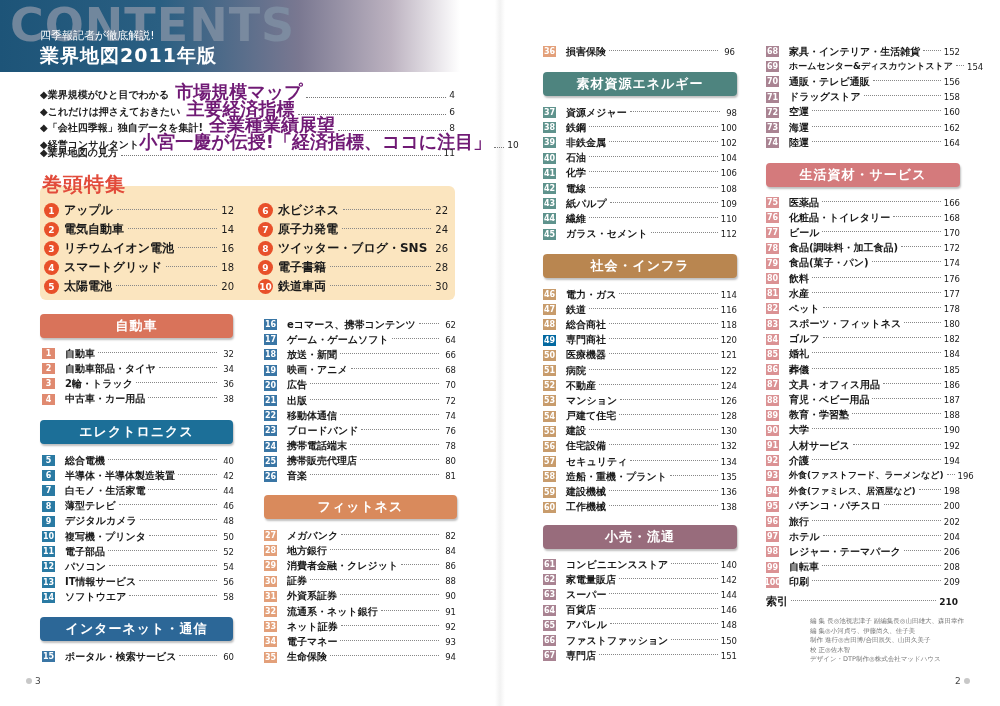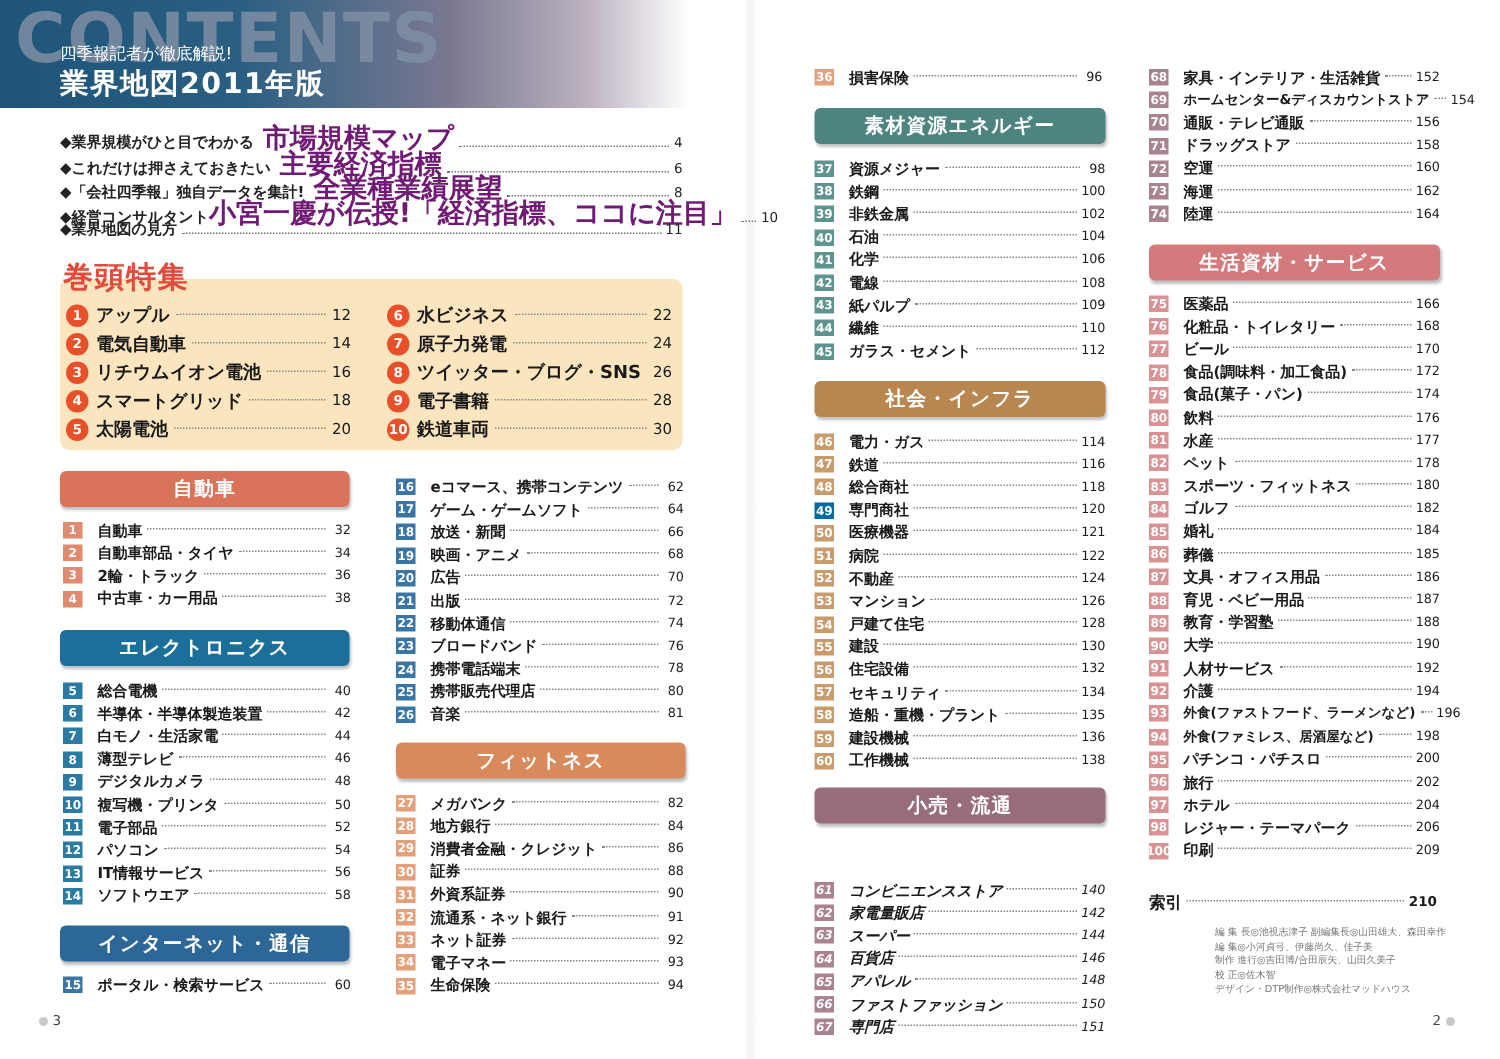--- a/index.html
+++ b/index.html
@@ -572,21 +572,21 @@
       <span class="num" style="background:#c89c6c">60</span>
       <span>工作機械</span>
       <span class="dots"></span>
       <span class="pg">138</span>
     </div>
   </div>
 
 <div class="sec-header" style="left: 543px; top: 525px; width: 194px; background: rgb(152, 108, 124);">
     <span>小売・流通</span>
   </div>
-<div class="list" style="left:543px;top:586px;width:194px;font-style:italic;">
+<div class="list" style="left:543px;top:557px;width:194px;">
     <div class="row">
       <span class="num" style="background:#a98392">61</span>
       <span>コンビニエンスストア</span>
       <span class="dots"></span>
       <span class="pg">140</span>
     </div>
     <div class="row">
       <span class="num" style="background:#a98392">62</span>
       <span>家電量販店</span>
       <span class="dots"></span>
@@ -808,20 +808,26 @@
       <span class="num" style="background:#db9294">97</span>
       <span>ホテル</span>
       <span class="dots"></span>
       <span class="pg">204</span>
     </div>
     <div class="row">
       <span class="num" style="background:#db9294">98</span>
       <span>レジャー・テーマパーク</span>
       <span class="dots"></span>
       <span class="pg">206</span>
+    </div>
+    <div class="row">
+      <span class="num" style="background:#db9294">99</span>
+      <span>自転車</span>
+      <span class="dots"></span>
+      <span class="pg">208</span>
     </div>
     <div class="row">
       <span class="num" style="background:#db9294">100</span>
       <span>印刷</span>
       <span class="dots"></span>
       <span class="pg">209</span>
     </div>
   </div>
 
 <div class="index-row">

